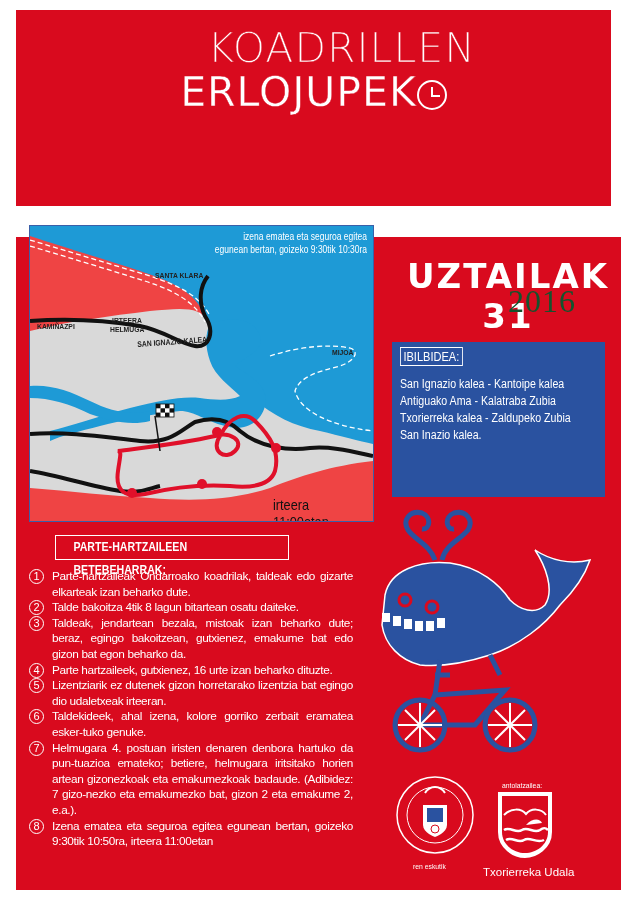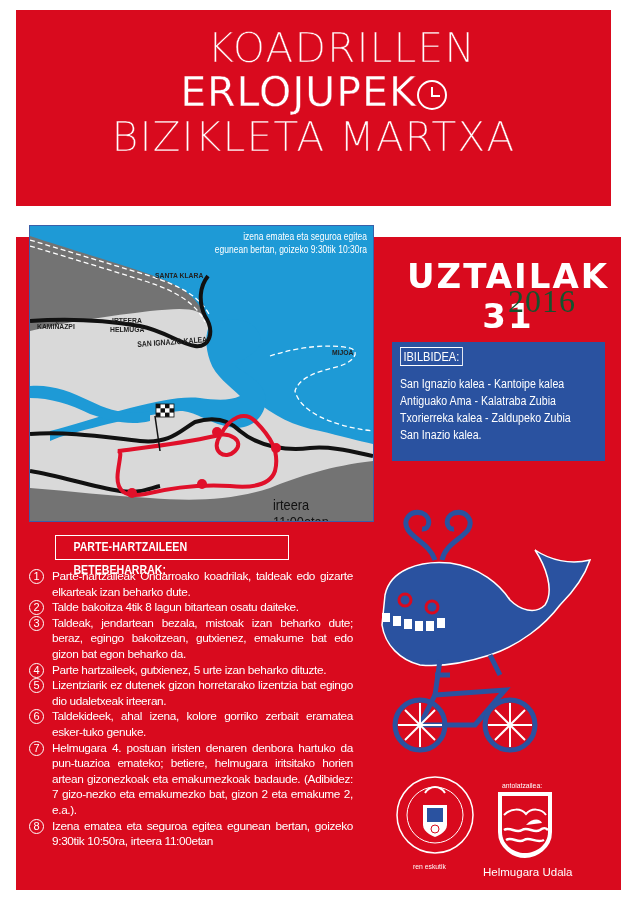--- a/index.html
+++ b/index.html
@@ -5,30 +5,30 @@
   html, body { margin:0; padding:0; }
   body { width:636px; height:899px; background:#ffffff; position:relative; overflow:hidden; font-family:"Liberation Sans", sans-serif; }
   .title-panel { position:absolute; left:16px; top:10px; width:595px; height:196px; background:#d90a1e; }
   .title-line { position:absolute; left:0; width:100%; text-align:center; color:#fff; font-family:"DejaVu Sans", sans-serif; font-weight:200; font-size:41px; letter-spacing:1px; -webkit-text-stroke:0.4px #d90a1e; line-height:1; }
   .title-line span { font-weight:normal; }
   .clock { display:inline-block; position:relative; top:4px; width:30px; height:30px; border:2.5px solid #fff; border-radius:50%; box-sizing:border-box; }
   .clock::before { content:""; position:absolute; left:12px; top:5px; width:2px; height:9px; background:#fff; }
   .clock::after { content:""; position:absolute; left:12px; top:13px; width:9px; height:2px; background:#fff; }
 
   .main-panel { position:absolute; left:16px; top:237px; width:605px; height:653px; background:#d90a1e; }
-  .map { position:absolute; left:29px; top:225px; width:343px; height:295px; background:#737373; border:1px solid #3b5fa8; overflow:hidden; }
+  .map { position:absolute; left:29px; top:225px; width:343px; height:295px; background:#ef4444; border:1px solid #3b5fa8; overflow:hidden; }
   .map svg { position:absolute; left:0; top:0; }
   .map-note { position:absolute; right:6px; top:4px; color:#fff; font-family:"Liberation Sans", sans-serif; font-size:10px; text-align:right; line-height:13px; transform:scaleX(0.85); transform-origin:right top; }
   .map-label { position:absolute; font-size:8px; color:#222; font-weight:bold; transform:scaleX(0.85); transform-origin:left top; }
   .map-start { position:absolute; left:243px; top:270px; font-size:15px; color:#111; transform:scaleX(0.85); transform-origin:left top; }
 
   .date1 { position:absolute; left:380px; top:256px; color:#fff; font-family:"DejaVu Sans", sans-serif; font-size:34px; font-weight:bold; letter-spacing:2px;text-align:center; }
   .date2 { position:absolute; left:508px; top:283px; color:#14532d; font-family:Liberation Serif, serif; font-size:32px; font-weight:200; letter-spacing:1px; }
 
-  .route-box { position:absolute; left:392px; top:342px; width:213px; height:119px; background:#2a52a0; }
+  .route-box { position:absolute; left:392px; top:342px; width:213px; height:155px; background:#2a52a0; }
   .route-heading { position:absolute; left:8px; top:5px; border:1px solid #fff; color:#fff; font-size:13px; padding:1px 3px; transform:scaleX(0.85); transform-origin:left top; }
   .route-lines { position:absolute; left:8px; top:34px; color:#fff; font-size:12.5px; line-height:17px; transform:scaleX(0.85); transform-origin:left top; white-space:nowrap; }
 
   .req-heading { position:absolute; left:55px; top:535px; width:232px; height:23px; border:1px solid #fff; color:#fff; font-weight:bold; font-size:12.5px; text-align:left; line-height:23px; }
   .req-heading span { display:inline-block; transform:scaleX(0.85); }
   .req-list { position:absolute; left:28px; top:569px; width:325px; color:#fff; font-size:11.8px; line-height:15.6px; }
   .req-item { position:relative; padding-left:24px; text-align:justify; }
   .req-num { position:absolute; left:1px; top:0; width:15px; height:15px; border:1px solid #fff; border-radius:50%; box-sizing:border-box; font-size:11px; line-height:13px; text-align:center; }
   .req-text { display:block; font-stretch:condensed; letter-spacing:-0.35px; }
 
@@ -39,21 +39,20 @@
   .udala-name { position:absolute; left:483px; top:866px; color:#fff; font-size:11.5px; }
 </style>
 </head>
 <body>
 
 <div class="title-panel">
   <div class="title-line" style="top:18px;padding-left:28px;">KOADRILLEN</div>
   <div class="title-line" style="top:62px;">
     <span>ERLOJUPEK</span><span class="clock"></span>
   </div>
-  <div class="title-line" style="top:107px;">BIZIKLETA MARTXA</div>
 </div>
 
 <div class="main-panel"></div>
 
 <div class="map">
   <svg width="343" height="295" viewBox="0 0 343 295">
 
     <path d="M0,0 L343,0 L343,225 L330,225 C300,215 270,200 240,200 C215,195 210,180 200,160 C190,135 180,110 175,90 C165,65 140,55 110,45 C70,32 30,20 0,10 Z" fill="#1e9ad6"></path>
 
     <path d="M0,105 C40,95 80,90 120,85 C150,82 170,80 178,95 C190,120 200,150 215,165 C235,185 260,200 290,205 C310,210 330,215 343,218 L343,235 C300,240 270,250 240,262 C200,275 160,275 120,272 C80,270 40,265 0,262 Z" fill="#d9d9d9"></path>
@@ -121,21 +120,21 @@
   <div class="req-item">
       <span class="req-num">2</span>
       <span class="req-text">Talde bakoitza 4tik 8 lagun bitartean osatu daiteke.</span>
     </div>
   <div class="req-item">
       <span class="req-num">3</span>
       <span class="req-text">Taldeak, jendartean bezala, mistoak izan beharko dute; beraz, egingo bakoitzean, gutxienez, emakume bat edo gizon bat egon beharko da.</span>
     </div>
   <div class="req-item">
       <span class="req-num">4</span>
-      <span class="req-text">Parte hartzaileek, gutxienez, 5 urte izan beharko dituzte.</span>
+      <span class="req-text">Parte hartzaileek, gutxienez, 16 urte izan beharko dituzte.</span>
     </div>
   <div class="req-item">
       <span class="req-num">5</span>
       <span class="req-text">Lizentziarik ez dutenek gizon horretarako lizentzia bat egingo dio udaletxeak irteeran.</span>
     </div>
   <div class="req-item">
       <span class="req-num">6</span>
       <span class="req-text">Taldekideek, ahal izena, kolore gorriko zerbait eramatea esker-tuko genuke.</span>
     </div>
   <div class="req-item">
@@ -201,13 +200,13 @@
 
 <div class="small-label" style="left:502px; top:781px;">antolatzailea:</div>
 <svg class="logo-udala" width="58" height="70" viewBox="0 0 58 70">
   <path d="M3,3 L55,3 L55,42 C55,58 40,67 29,67 C18,67 3,58 3,42 Z" fill="#fff" stroke="#fff" stroke-width="2"></path>
   <path d="M6,6 L52,6 L52,42 C52,55 40,63 29,63 C18,63 6,55 6,42 Z" fill="#d90a1e"></path>
   <path d="M8,25 C15,18 25,18 30,24 C35,18 45,18 50,25" fill="none" stroke="#fff" stroke-width="2"></path>
   <path d="M8,40 C14,36 20,44 26,40 C32,36 38,44 44,40 C48,37 50,38 52,40" fill="none" stroke="#fff" stroke-width="2.5"></path>
   <path d="M10,50 C16,46 22,54 28,50 C34,46 40,54 48,50" fill="none" stroke="#fff" stroke-width="2.5"></path>
   <path d="M30,35 C36,28 44,28 46,33" fill="#fff"></path>
 </svg>
-<div class="udala-name">Helmugara Udala</div>
+<div class="udala-name">Txorierreka Udala</div>
 
 </body></html>

